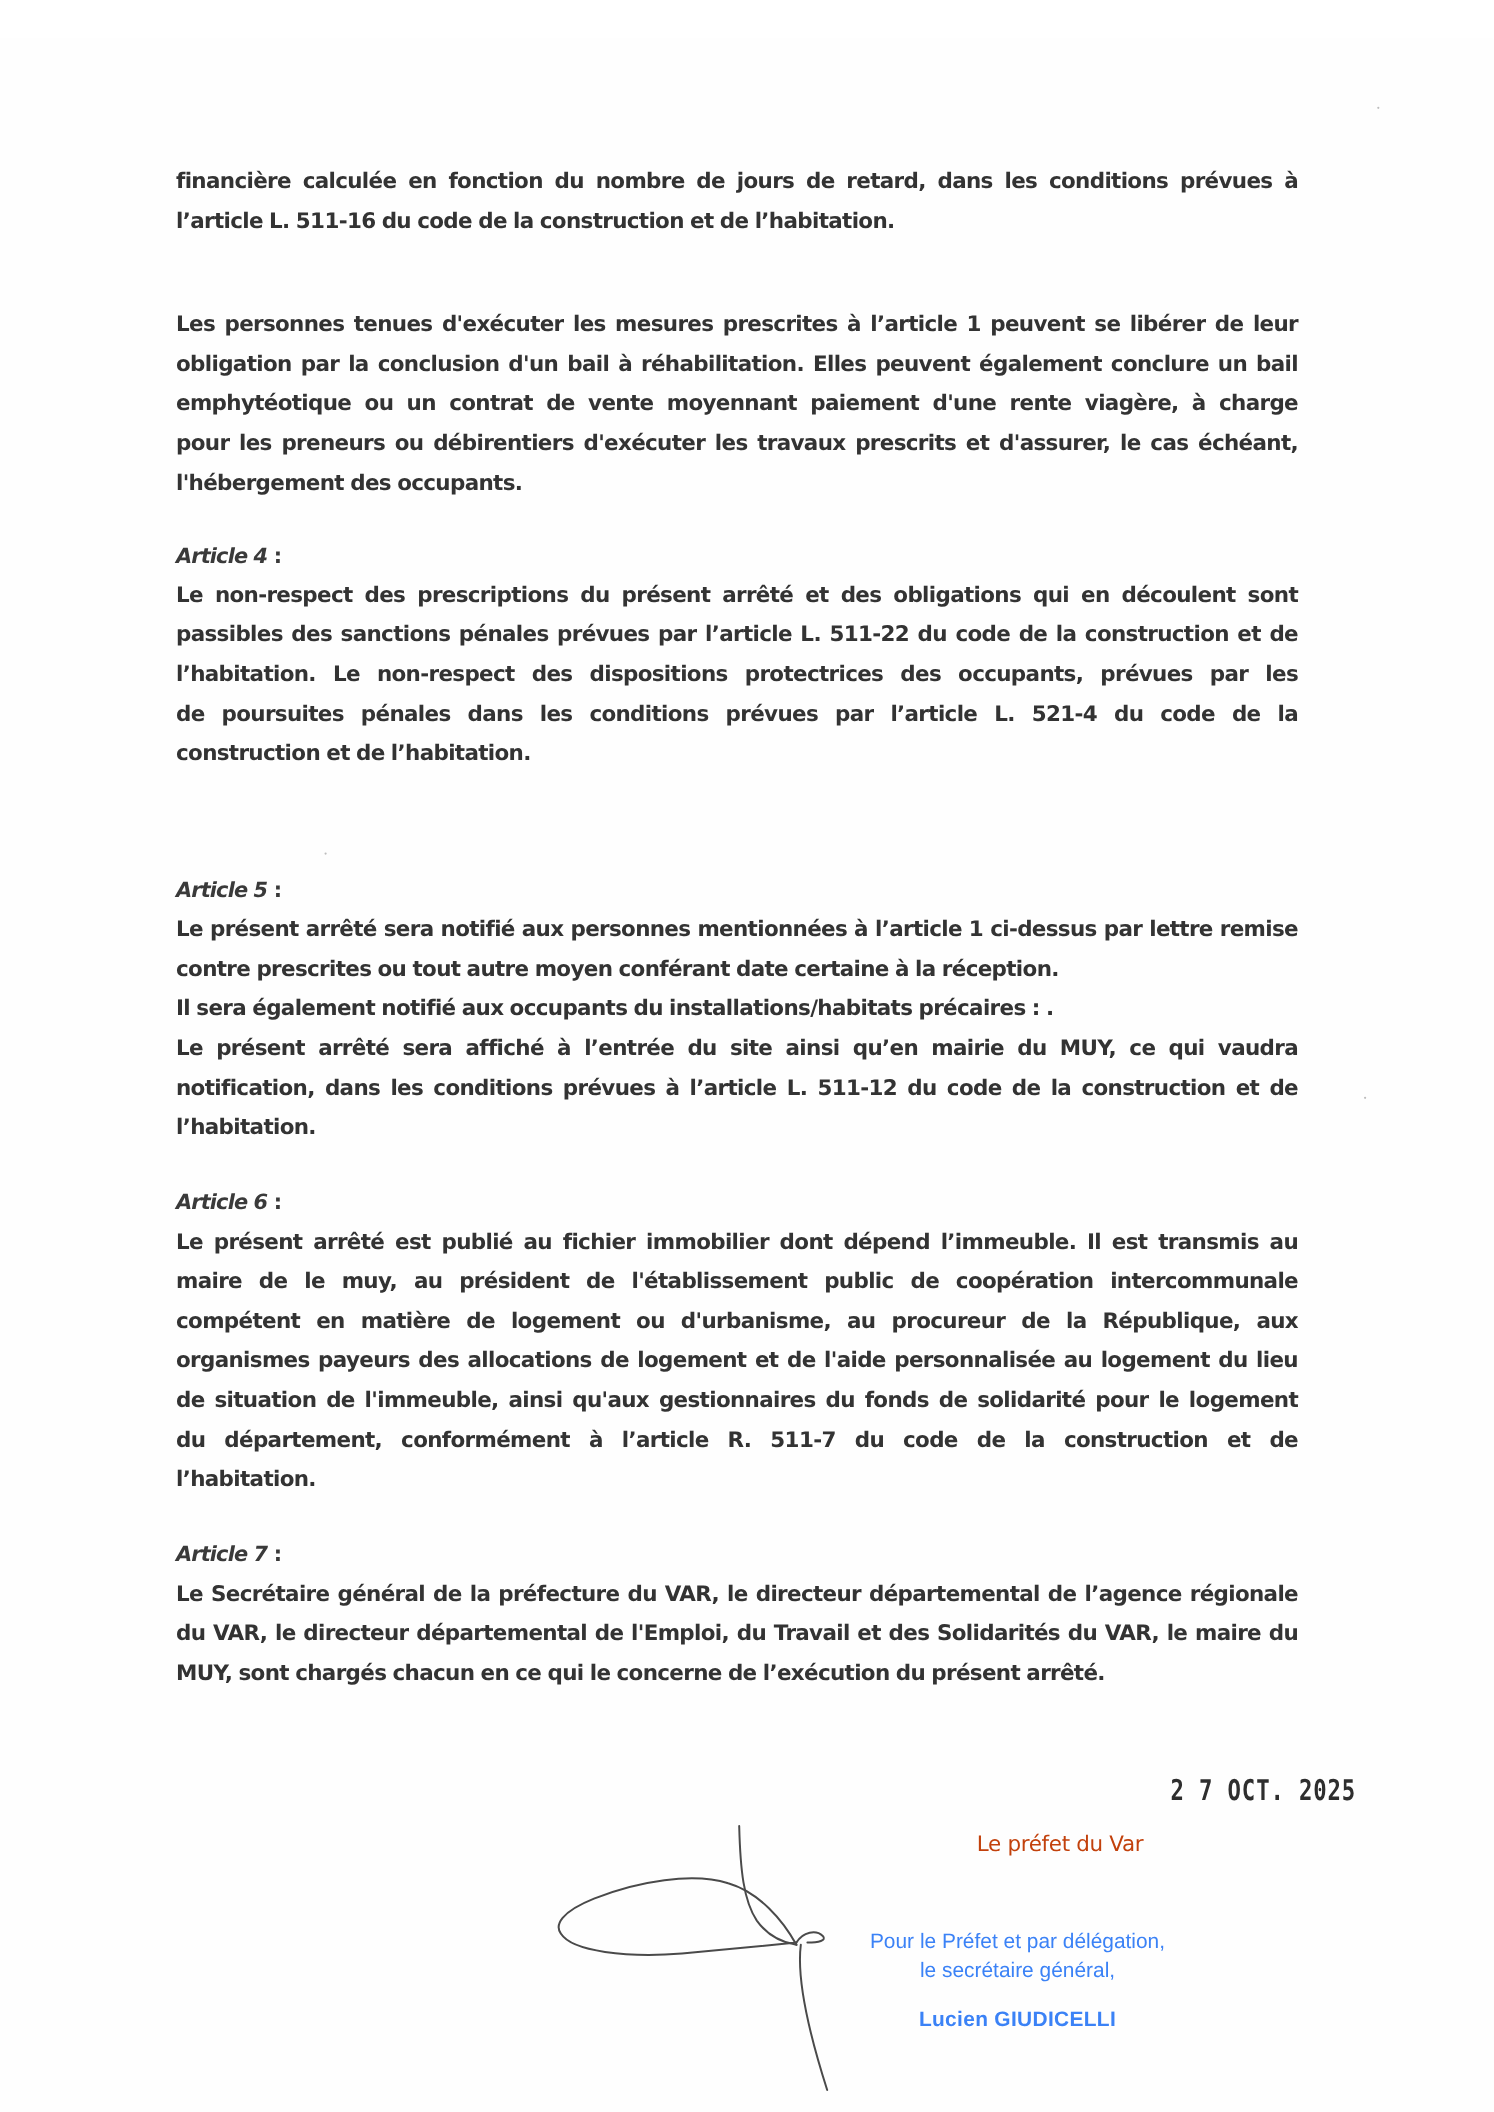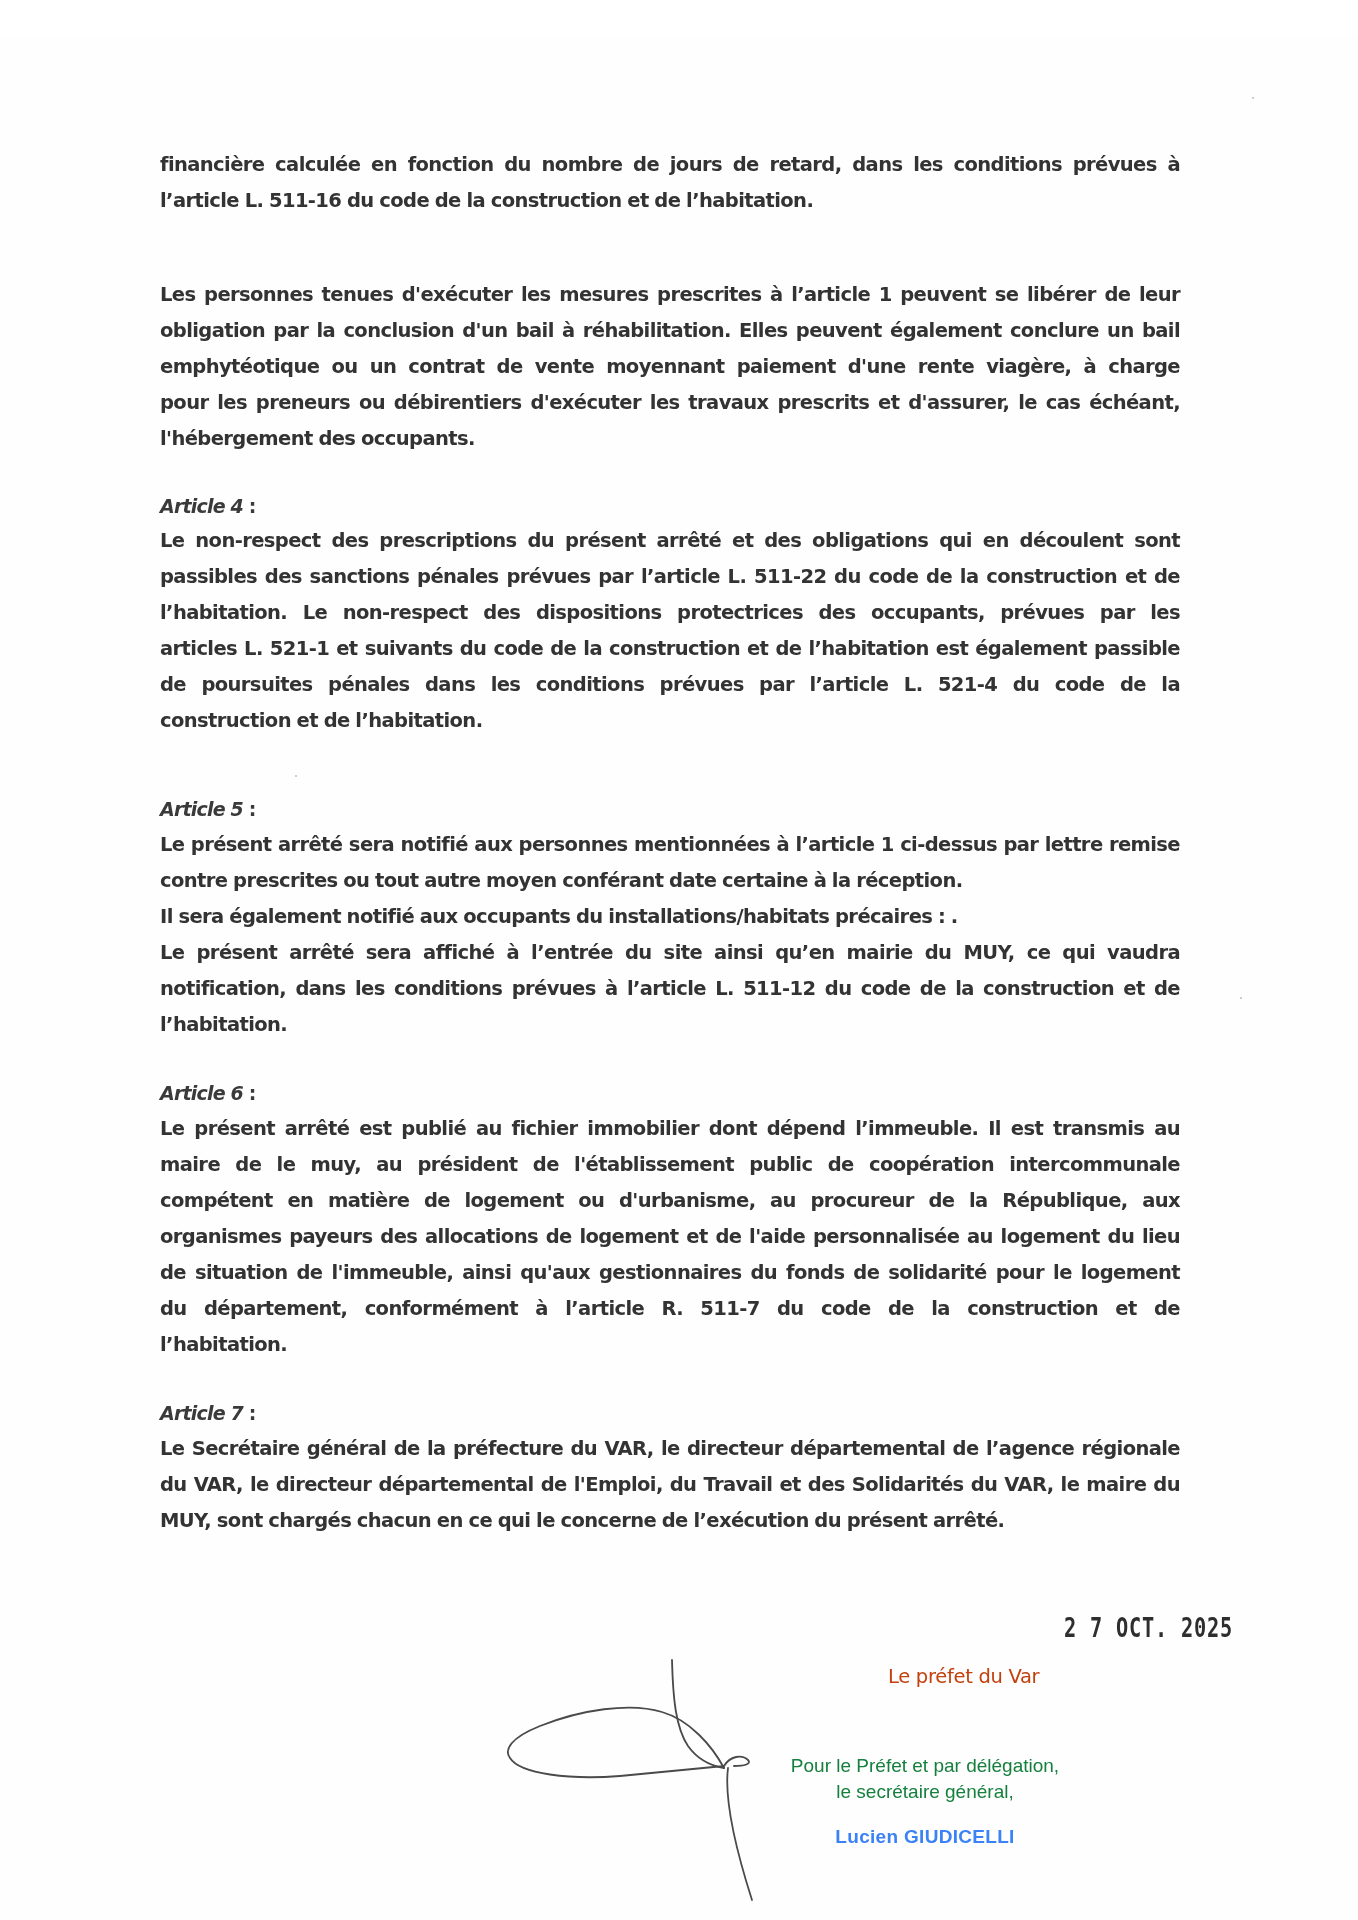--- a/index.html
+++ b/index.html
@@ -25,21 +25,21 @@
     font-family: "DejaVu Sans Mono", monospace; font-weight: bold; font-size: 26px;
     color: #2e2e2e; letter-spacing: 1px; transform: scaleX(0.78); transform-origin: left top;
     white-space: nowrap;
   }
   .prefet {
     position: absolute; left: 888px; top: 1626px; height: 32px; line-height: 32px;
     font-family: "DejaVu Sans", sans-serif; font-size: 19.5px; color: #c2410c; letter-spacing: -0.3px;
   }
   .delegation {
     position: absolute; left: 740px; width: 370px; text-align: center;
-    font-family: "Liberation Sans", sans-serif; font-size: 19px; color: #15803d;
+    font-family: "Liberation Sans", sans-serif; font-size: 19px; color: #3b82f6;
     height: 26px; line-height: 26px; white-space: nowrap;
   }
   .signer {
     position: absolute; left: 740px; width: 370px; top: 1788px; text-align: center;
     font-family: "Liberation Sans", sans-serif; font-size: 19px; font-weight: bold; color: #3b82f6;
     height: 28px; line-height: 28px; letter-spacing: 0.3px;
   }
   .signature { position: absolute; left: 490px; top: 1615px; width: 300px; height: 260px; }
   .scan-line { position: absolute; left: 4px; top: 1896px; width: 1350px; height: 2px; background: #d6d6d6; }
   .speck { position: absolute; width: 2px; height: 2px; background: #bdbdbd; border-radius: 1px; }
@@ -60,21 +60,20 @@
     <span class="line" style="display: block; width: 1020px;">emphytéotique ou un contrat de vente moyennant paiement d'une rente viagère, à charge</span>
     <span class="line" style="display: block; width: 1020px;">pour les preneurs ou débirentiers d'exécuter les travaux prescrits et d'assurer, le cas échéant,</span>
     <span class="line last" style="display: block; width: 1020px;">l'hébergement des occupants.</span>
   </div>
 
   <div class="heading" style="top:453px"><span class="lbl">Article 4</span><span> :</span></div>
   <div class="block" style="top:488px">
     <span class="line" style="display: block; width: 1020px;">Le non-respect des prescriptions du présent arrêté et des obligations qui en découlent sont</span>
     <span class="line" style="display: block; width: 1020px;">passibles des sanctions pénales prévues par l’article L. 511-22 du code de la construction et de</span>
     <span class="line" style="display: block; width: 1020px;">l’habitation. Le non-respect des dispositions protectrices des occupants, prévues par les</span>
-    <span class="line" style="display: block; width: 1020px;">articles L. 521-1 et suivants du code de la construction et de l’habitation est également passible</span>
     <span class="line" style="display: block; width: 1020px;">de poursuites pénales dans les conditions prévues par l’article L. 521-4 du code de la</span>
     <span class="line last" style="display: block; width: 1020px;">construction et de l’habitation.</span>
   </div>
 
   <div class="heading" style="top:756px"><span class="lbl">Article 5</span><span> :</span></div>
   <div class="block" style="top:792px">
     <span class="line" style="display: block; width: 1020px;">Le présent arrêté sera notifié aux personnes mentionnées à l’article 1 ci-dessus par lettre remise</span>
     <span class="line last" style="display: block; width: 1020px;">contre prescrites ou tout autre moyen conférant date certaine à la réception.</span>
     <span class="line last" style="display: block; width: 1020px;">Il sera également notifié aux occupants du installations/habitats précaires : .</span>
     <span class="line" style="display: block; width: 1020px;">Le présent arrêté sera affiché à l’entrée du site ainsi qu’en mairie du MUY, ce qui vaudra</span>

